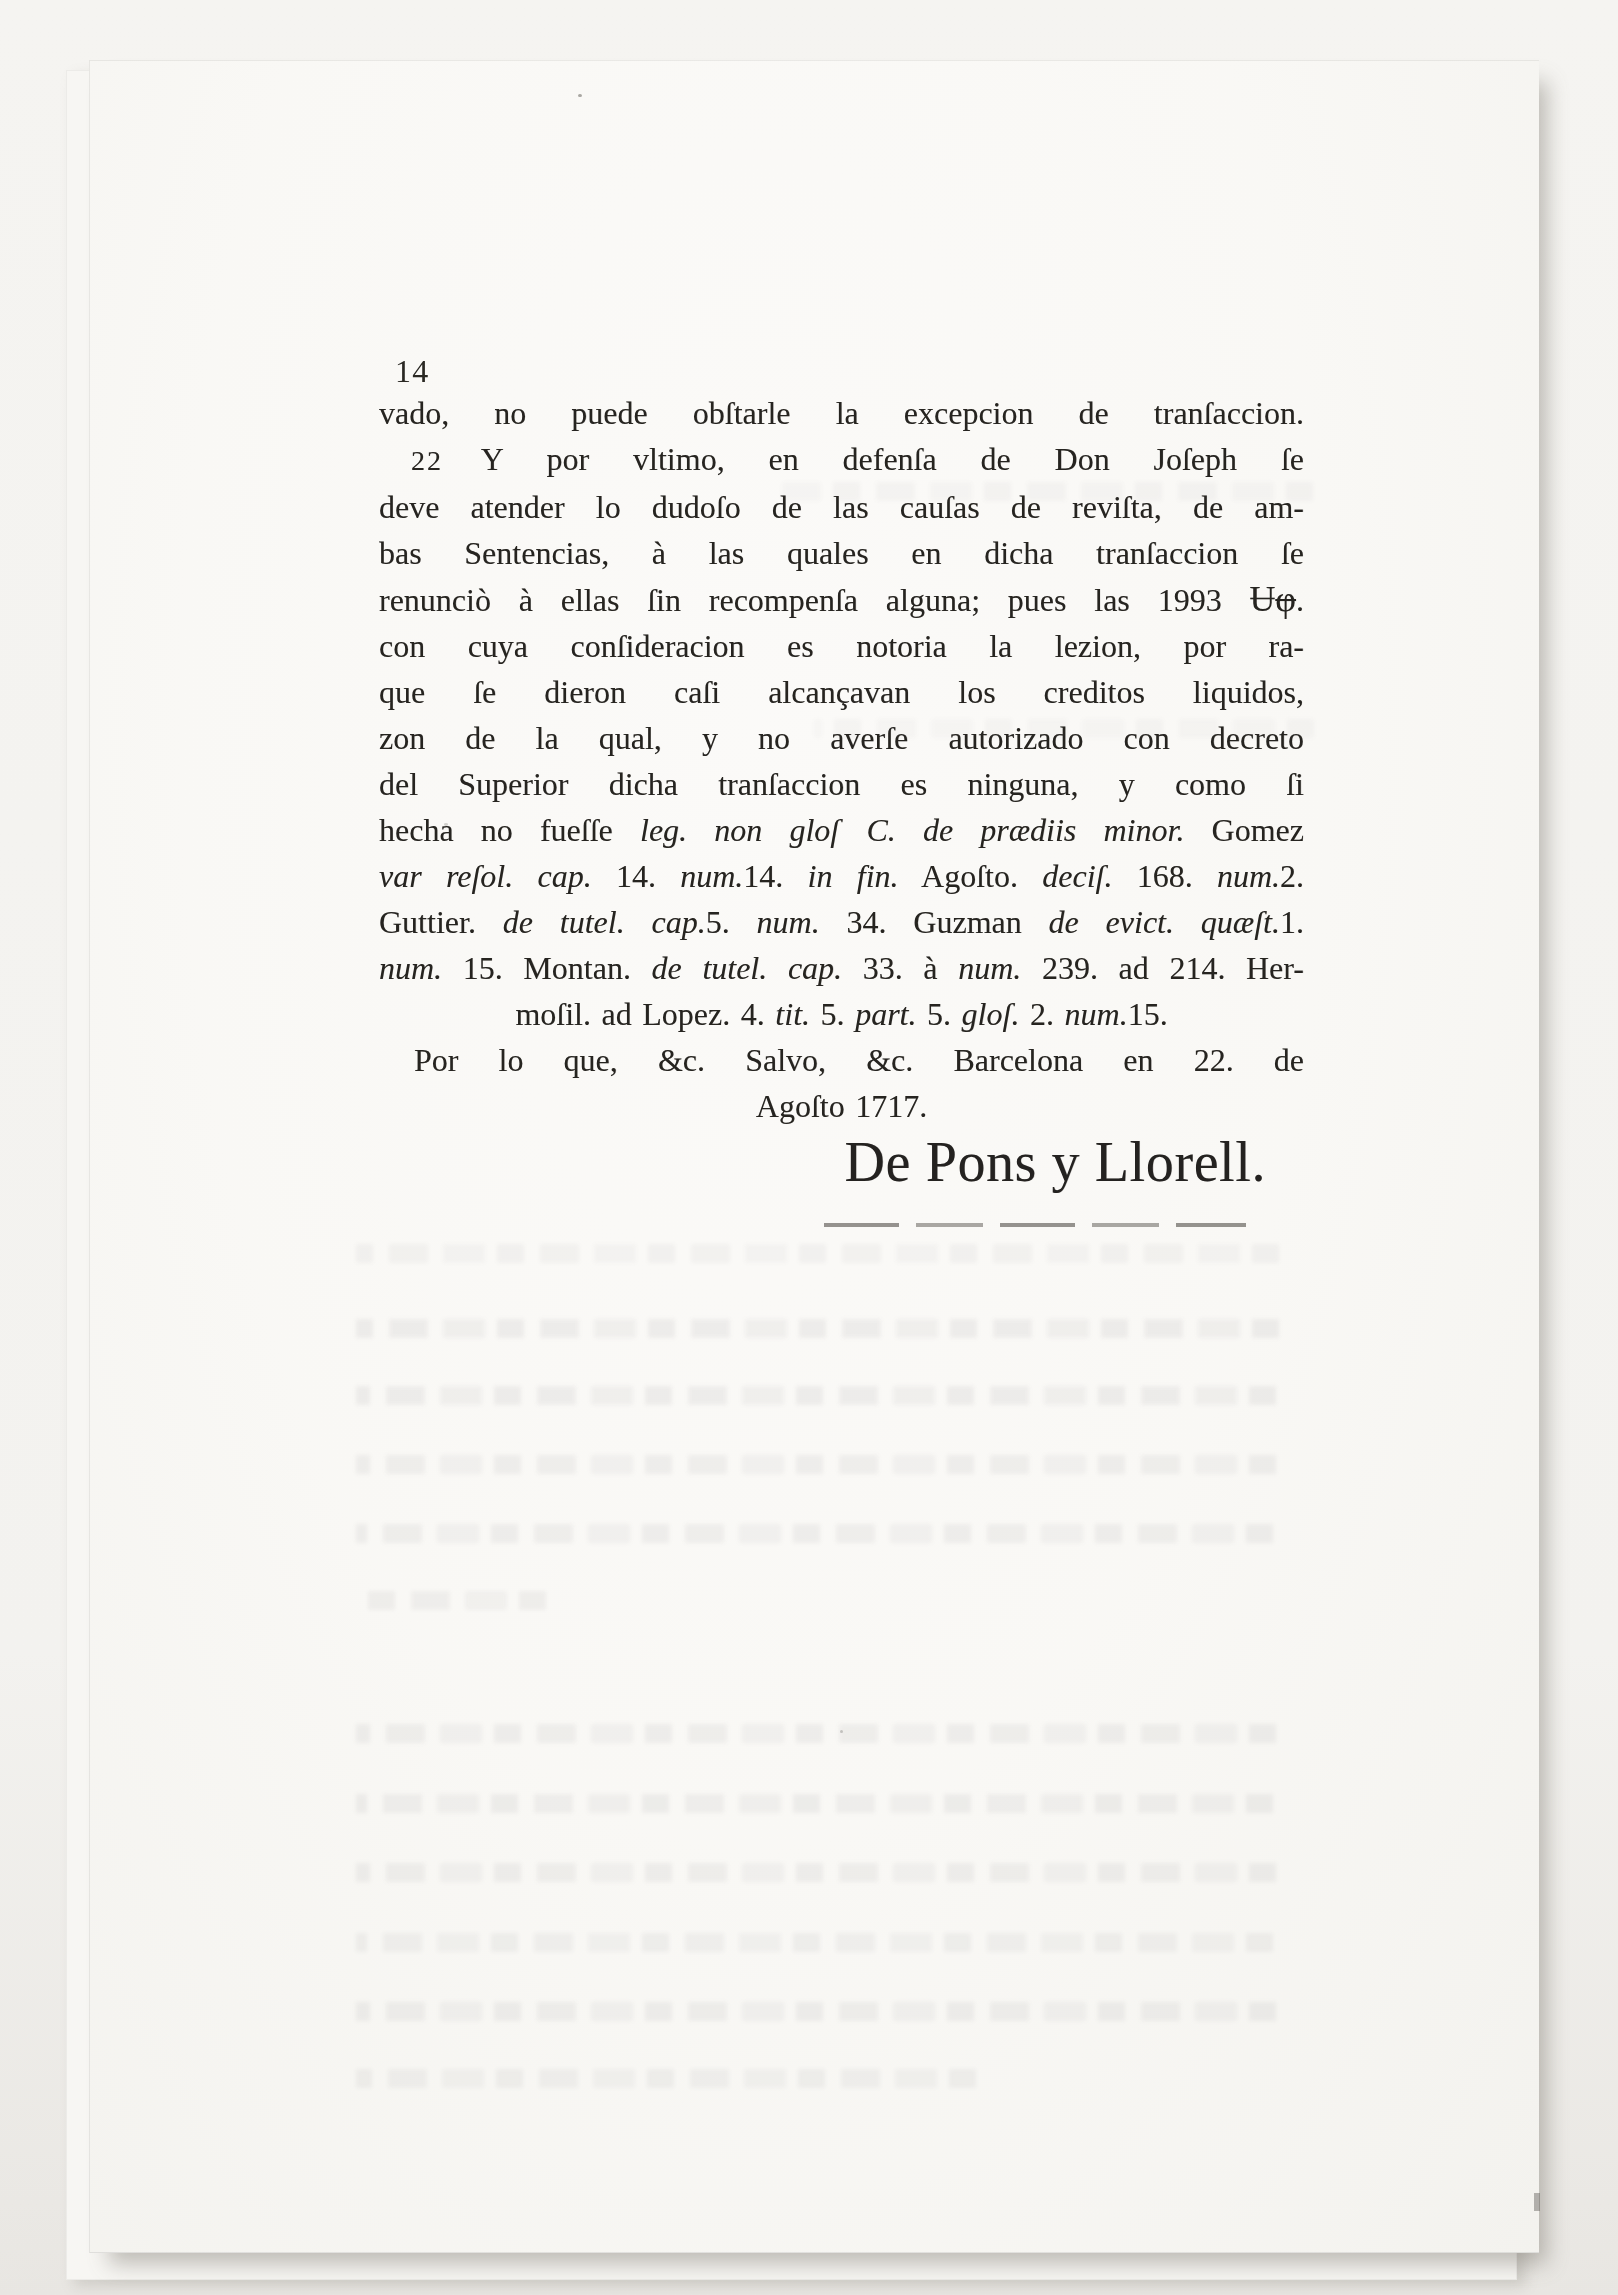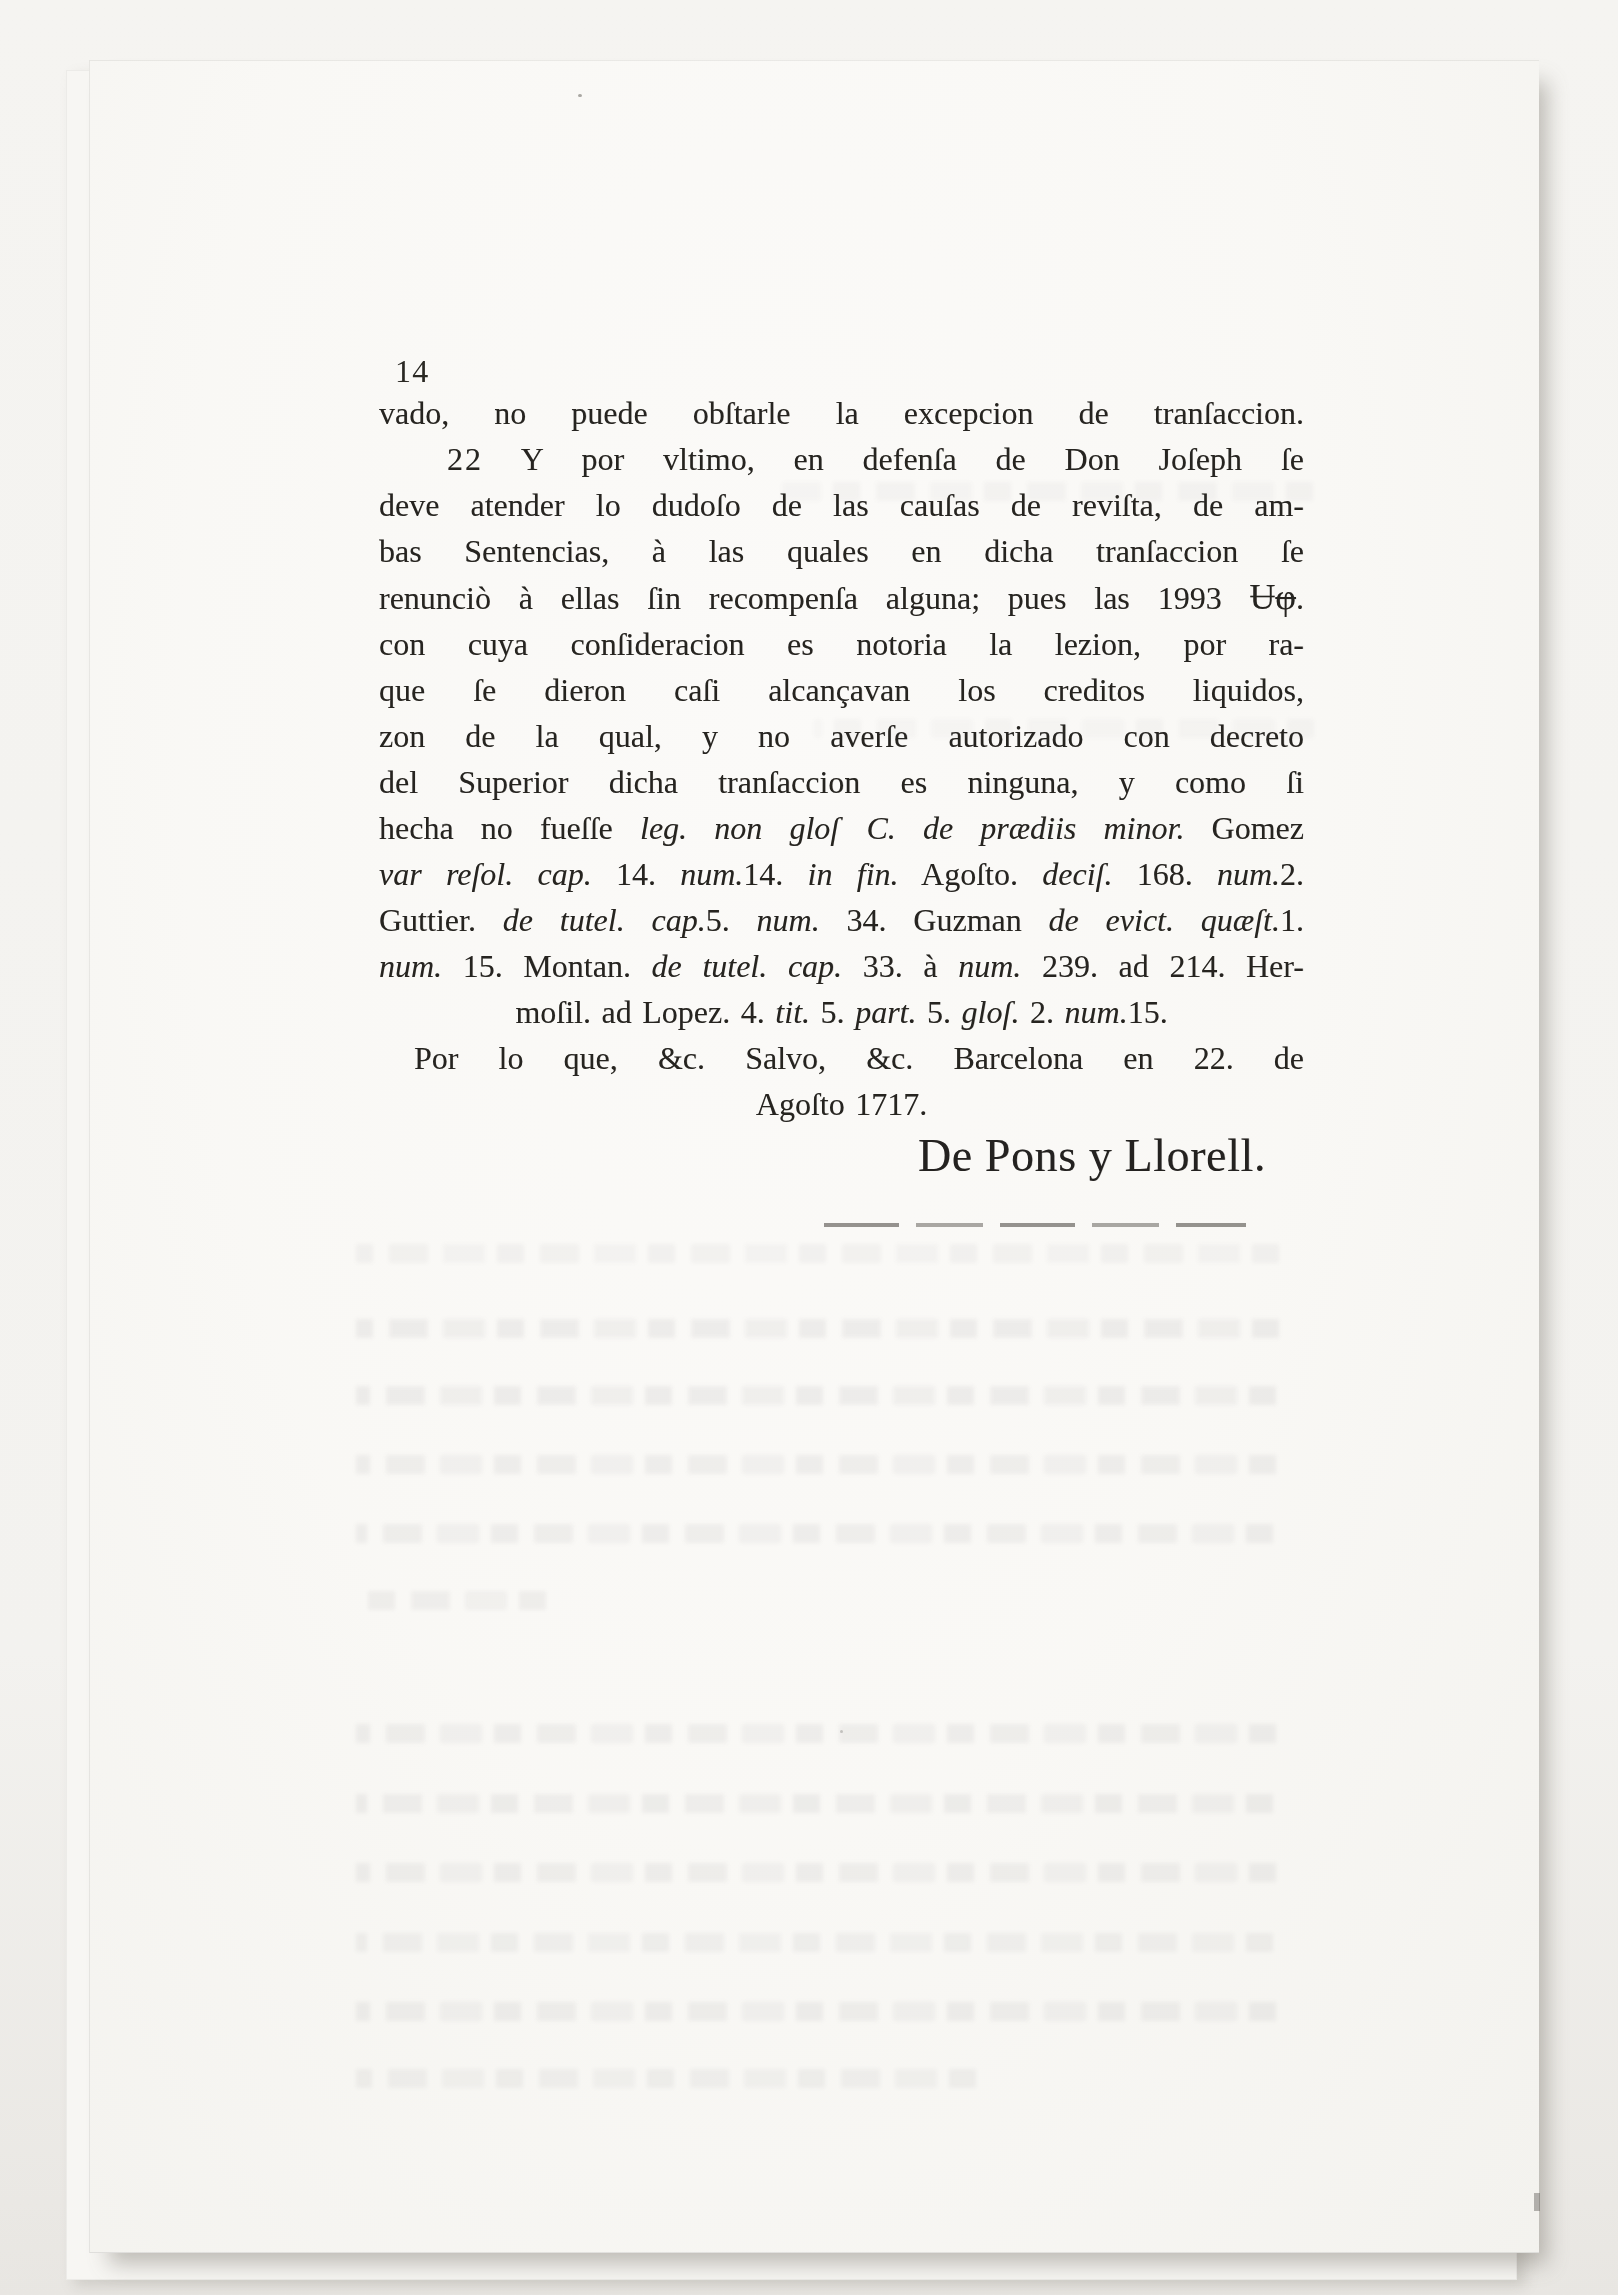--- a/index.html
+++ b/index.html
@@ -28,27 +28,27 @@
   .textblock{
     position:absolute;left:289px;top:329px;width:925px;
     font-size:32px;line-height:46px;color:#262420;
     word-spacing:.08em;
     text-shadow:0.3px 0.3px 0 rgba(40,37,31,.28);
   }
   .tline{text-align:center;}
   .tline.just{text-align:justify;text-align-last:justify;}
   .tline.ind1{text-indent:35px;}
   .it{font-style:italic;}
-  .pnum{font-size:32px;margin-left:68px;margin-right:38px;letter-spacing:1.9px;}
+  .pnum{font-size:28px;margin-left:32px;margin-right:38px;letter-spacing:1.9px;}
   .sym{font-size:1.12em;}
   .symq{font-size:1.12em;text-decoration:line-through;text-decoration-thickness:1.9px;}
   .signature{
     position:absolute;left:289px;top:1069px;width:925px;
     text-align:right;padding-right:38px;box-sizing:border-box;
-    font-size:46px;line-height:1.15;color:#242220;letter-spacing:0.6px;
+    font-size:56px;line-height:1.15;color:#242220;letter-spacing:0.6px;
     text-shadow:0.4px 0.4px 0 rgba(36,34,30,.3);
   }
   .sigline{
     position:absolute;left:734px;top:1162px;width:422px;height:4.4px;
     background:repeating-linear-gradient(90deg,
       rgba(48,44,38,.5) 0 75px,rgba(48,44,38,0) 75px 92px,
       rgba(48,44,38,.4) 92px 159px,rgba(48,44,38,0) 159px 176px);
     filter:blur(0.6px);
   }
   .bleed{

